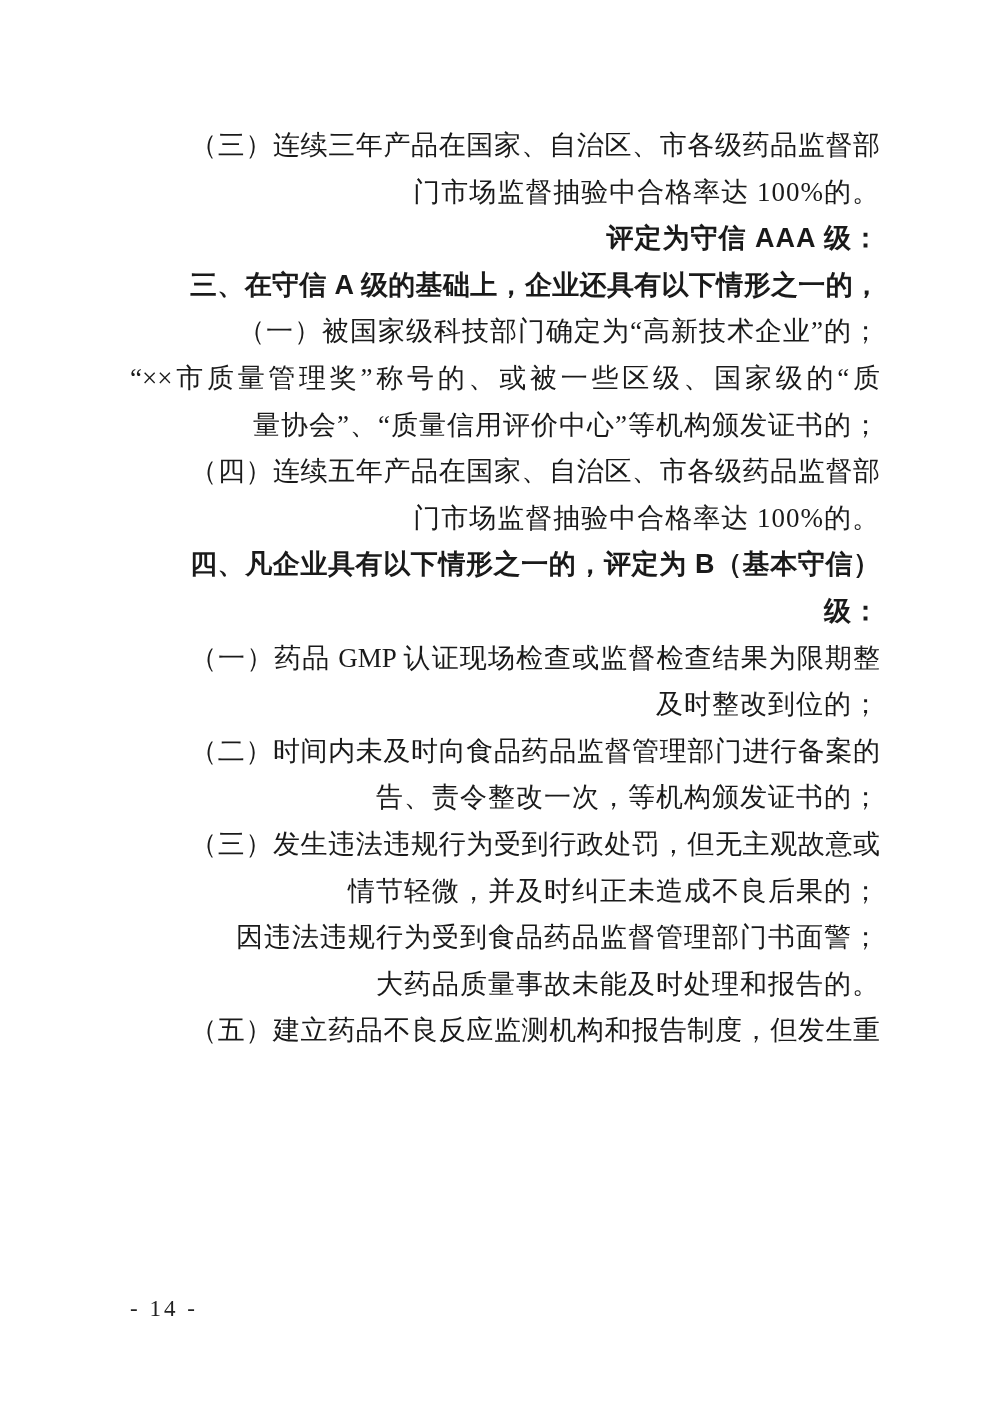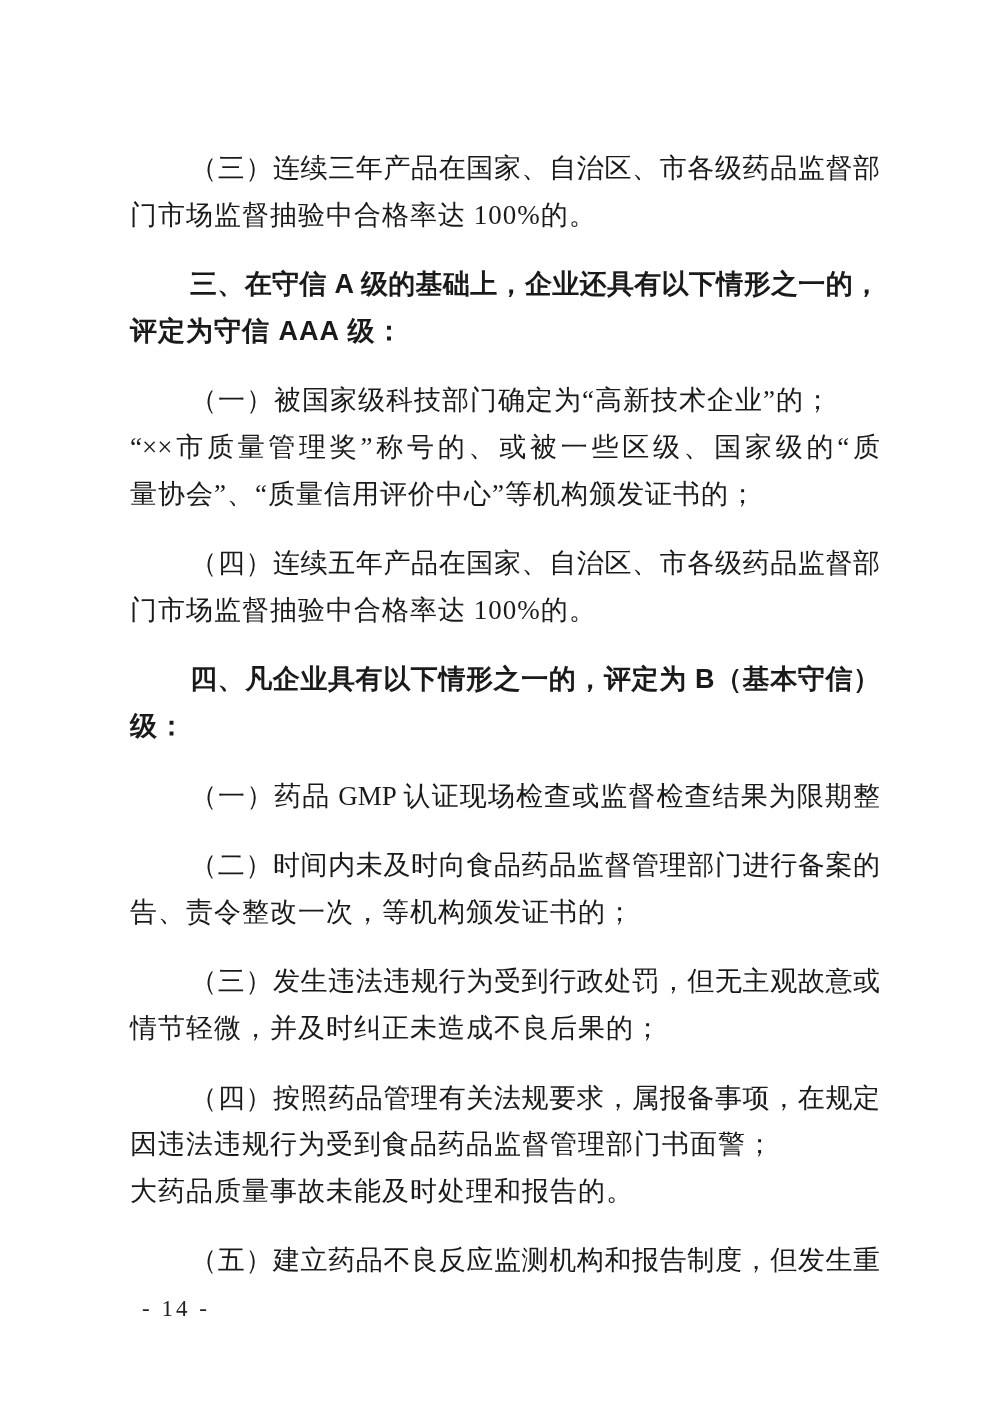--- a/index.html
+++ b/index.html
@@ -23,66 +23,66 @@
   }
   .line {
     height: 46.6px;
     line-height: 46.6px;
     font-size: 27px;
     color: #1a1a1a;
     letter-spacing: 1px;
     white-space: nowrap;
     font-family: "Liberation Serif", "DejaVu Serif", serif;
     font-weight: 400;
+    text-align: right;
   }
   .line.indent {
     padding-left: 60px;
-    margin-top: 23px;
   }
   .line.bold {
     font-family: "Liberation Sans", "DejaVu Sans", sans-serif;
     font-weight: 700;
   }
   .line.fill {
     white-space: normal;
     letter-spacing: 0;
     text-align: justify;
     text-align-last: justify;
     overflow: hidden;
   }
   .page-number {
     position: absolute;
-    left: 142px;
+    left: 130px;
     top: 1296px;
     font-size: 23px;
     letter-spacing: 3px;
     color: #222222;
     font-family: "Liberation Serif", "DejaVu Serif", serif;
   }
 </style>
 </head>
 <body>
 
 <div class="page">
   <div class="doc">
     <div class="line indent fill">（三）连续三年产品在国家、自治区、市各级药品监督部</div>
     <div class="line">门市场监督抽验中合格率达 100%的。</div>
+    <div class="line bold">评定为守信 AAA 级：</div>
     <div class="line indent fill bold">三、在守信 A 级的基础上，企业还具有以下情形之一的，</div>
-    <div class="line bold">评定为守信 AAA 级：</div>
     <div class="line indent">（一）被国家级科技部门确定为“高新技术企业”的；</div>
     <div class="line fill">“××市质量管理奖”称号的、或被一些区级、国家级的“质</div>
     <div class="line">量协会”、“质量信用评价中心”等机构颁发证书的；</div>
     <div class="line indent fill">（四）连续五年产品在国家、自治区、市各级药品监督部</div>
     <div class="line">门市场监督抽验中合格率达 100%的。</div>
     <div class="line indent fill bold">四、凡企业具有以下情形之一的，评定为 B（基本守信）等</div>
     <div class="line bold">级：</div>
     <div class="line indent fill">（一）药品 GMP 认证现场检查或监督检查结果为限期整改</div>
+    <div class="line">及时整改到位的；</div>
     <div class="line indent fill">（二）时间内未及时向食品药品监督管理部门进行备案的</div>
     <div class="line">告、责令整改一次，等机构颁发证书的；</div>
     <div class="line indent fill">（三）发生违法违规行为受到行政处罚，但无主观故意或</div>
     <div class="line">情节轻微，并及时纠正未造成不良后果的；</div>
-    <div class="line indent fill">（四）按照药品管理有关法规要求，属报备事项，在规定</div>
     <div class="line">因违法违规行为受到食品药品监督管理部门书面警；</div>
     <div class="line">大药品质量事故未能及时处理和报告的。</div>
     <div class="line indent fill">（五）建立药品不良反应监测机构和报告制度，但发生重</div>
   </div>
   <div class="page-number">- 14 -</div>
 </div>
 
 </body></html>

